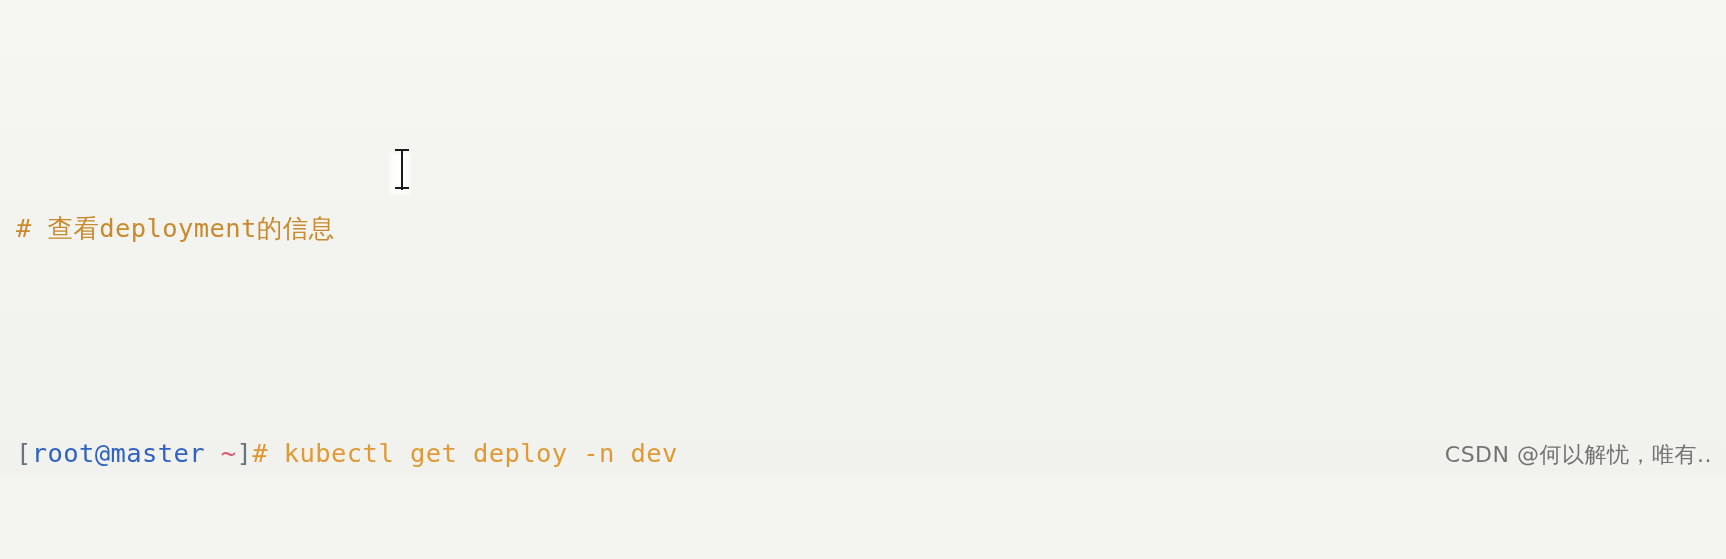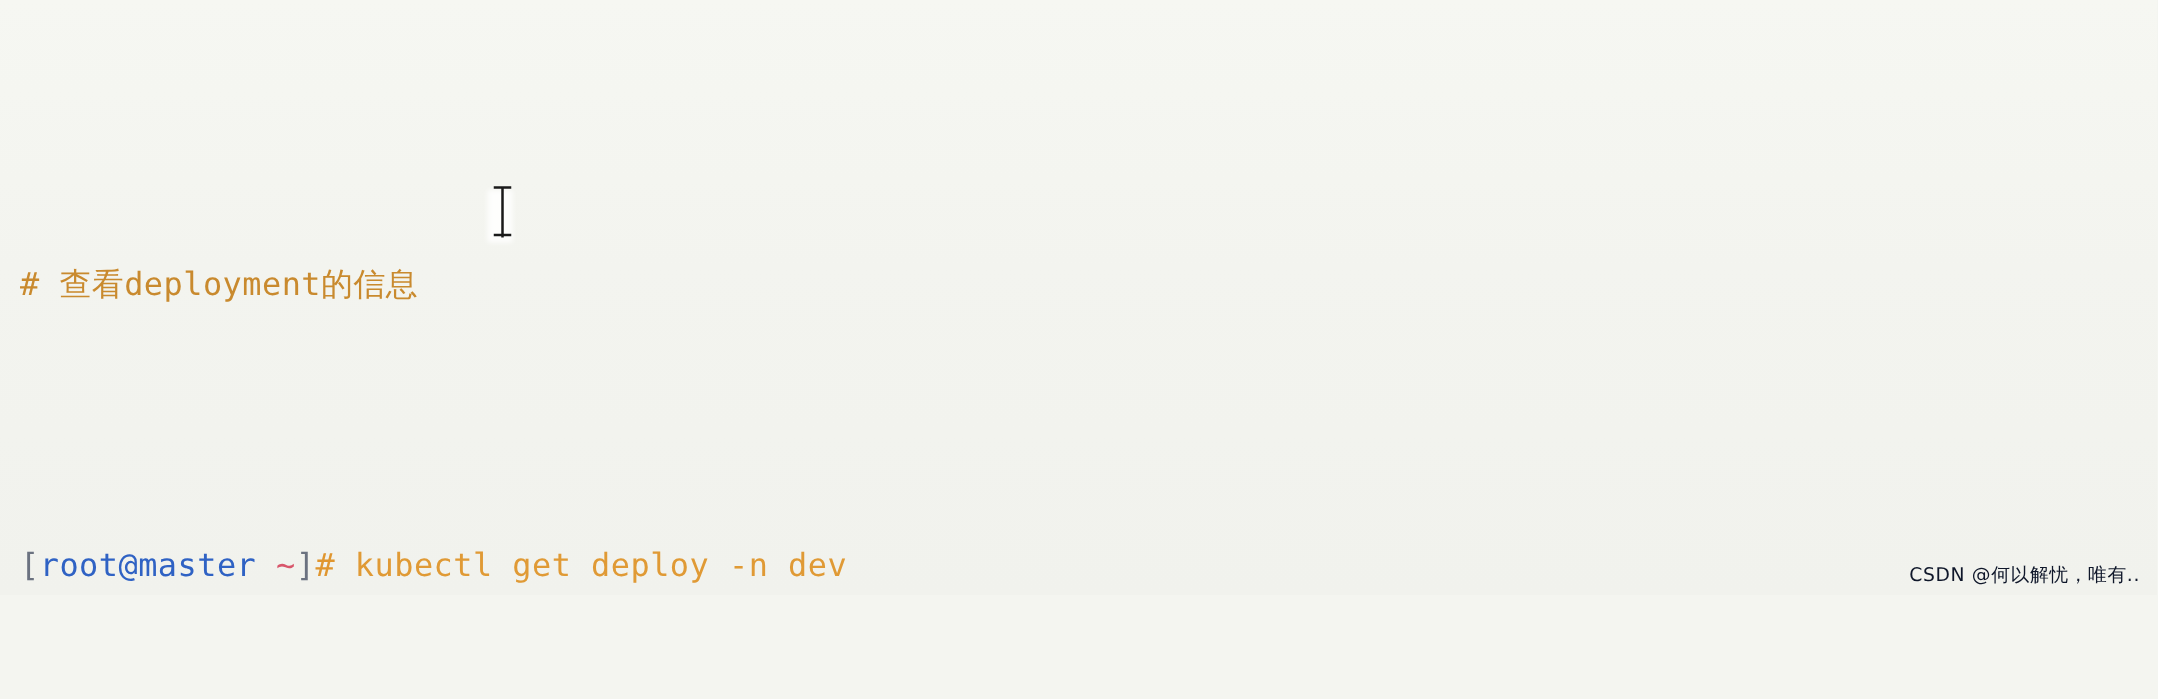--- a/index.html
+++ b/index.html
@@ -81,22 +81,22 @@
     background: rgba(255,255,255,0.85);
     filter: blur(2px);
   }
 
   #watermark {
     position: absolute;
     right: 14px;
     bottom: 6px;
     z-index: 6;
     font-family: "DejaVu Sans", "Liberation Sans", sans-serif;
-    font-size: 15px;
-    color: #0f172a;
+    font-size: 22px;
+    color: #737373;
     letter-spacing: 0.5px;
     white-space: pre;
   }
 </style>
 </head>
 <body>
 
 <div id="screen">
 
   <div id="terminal">

